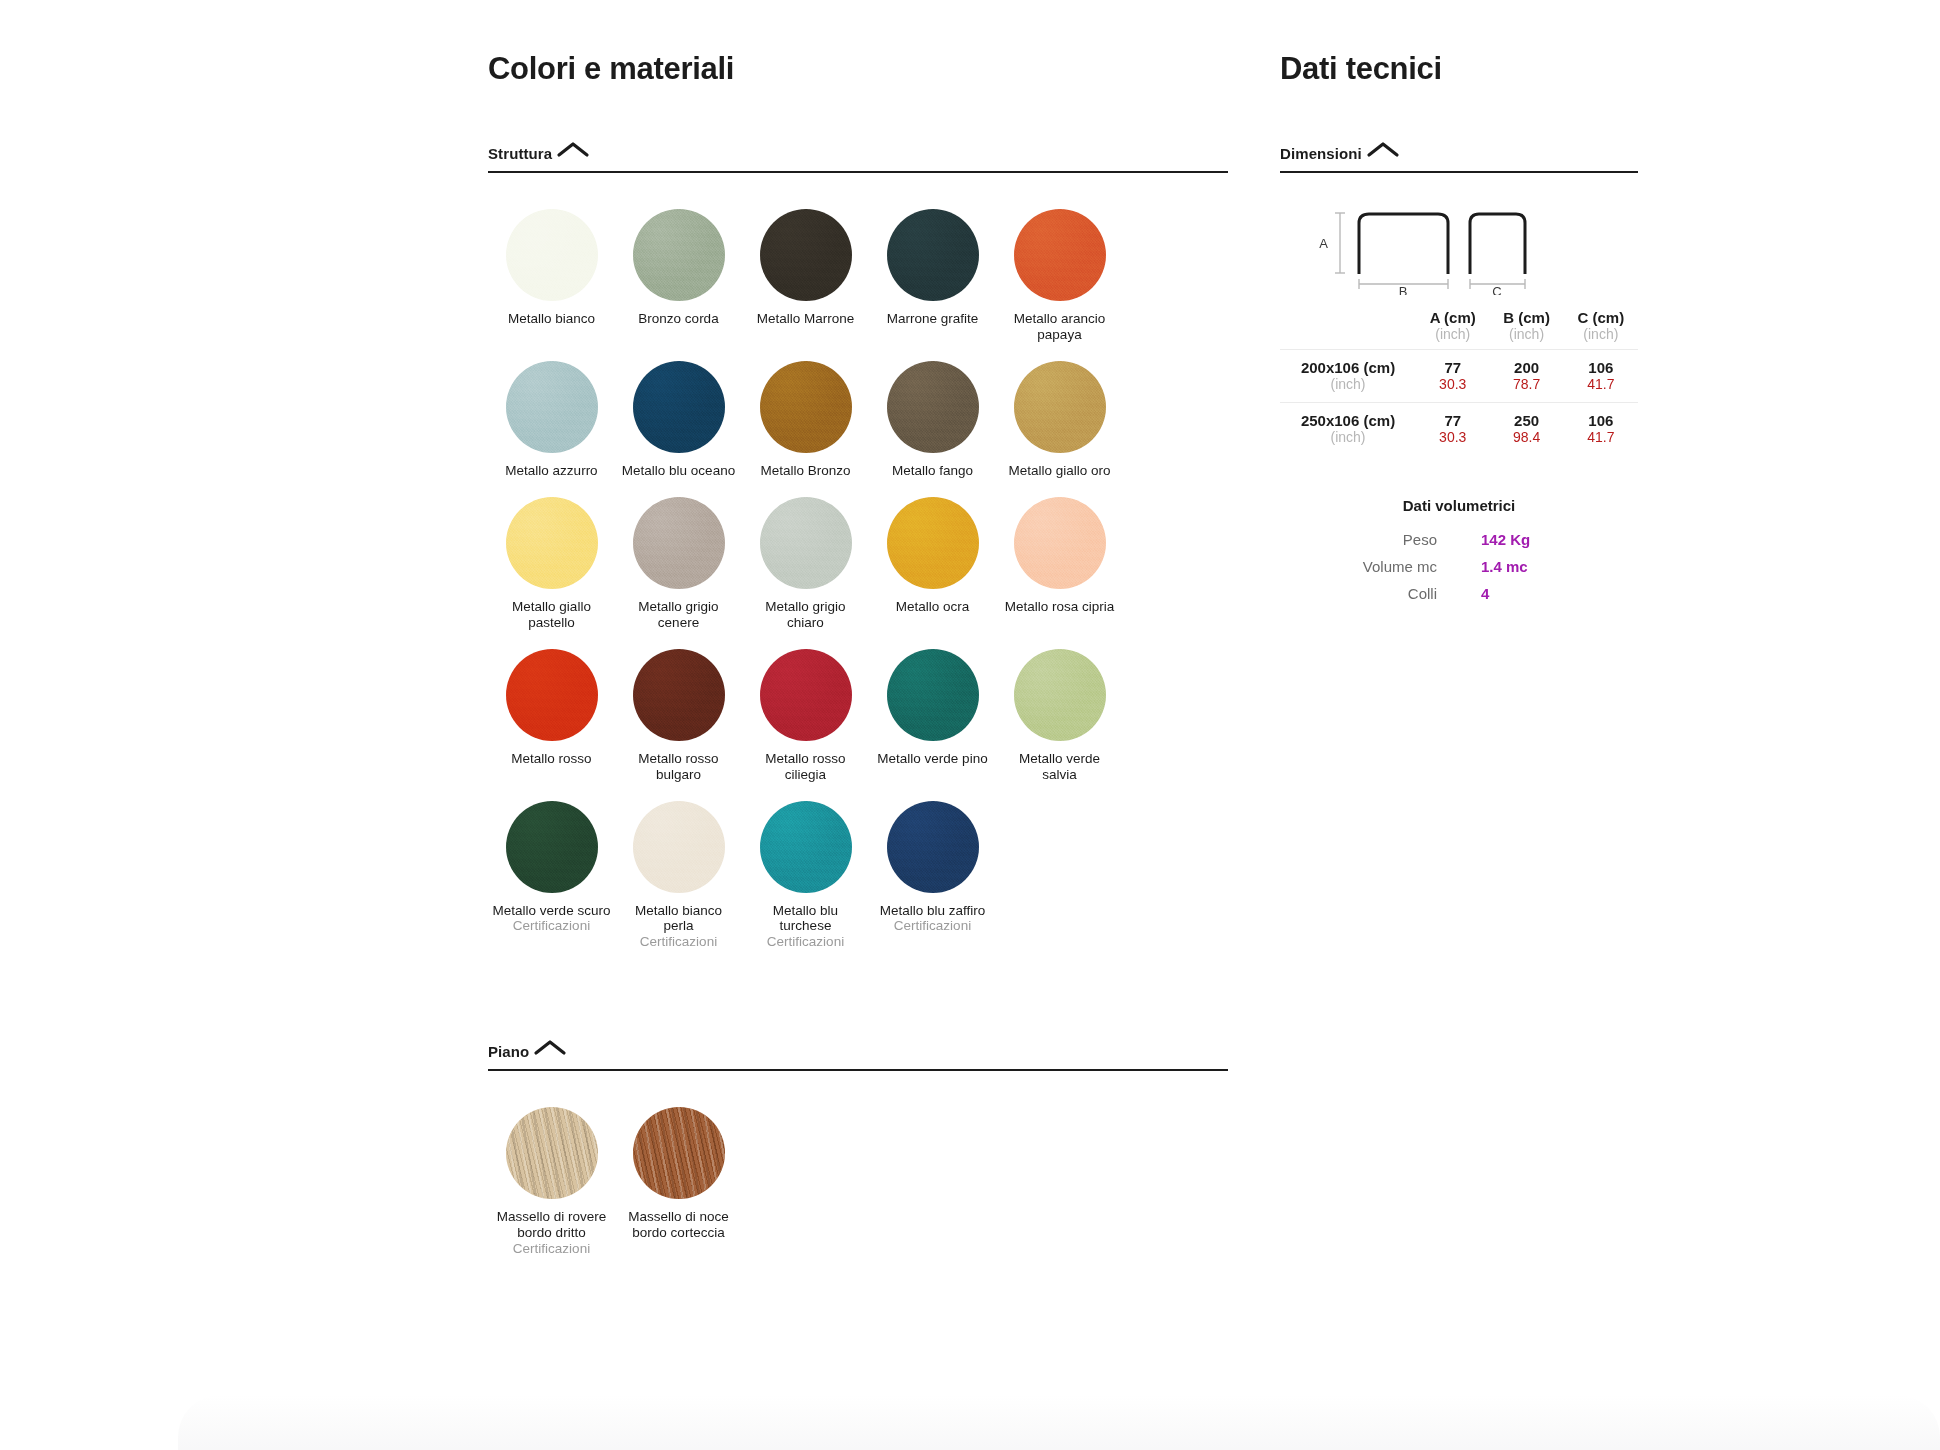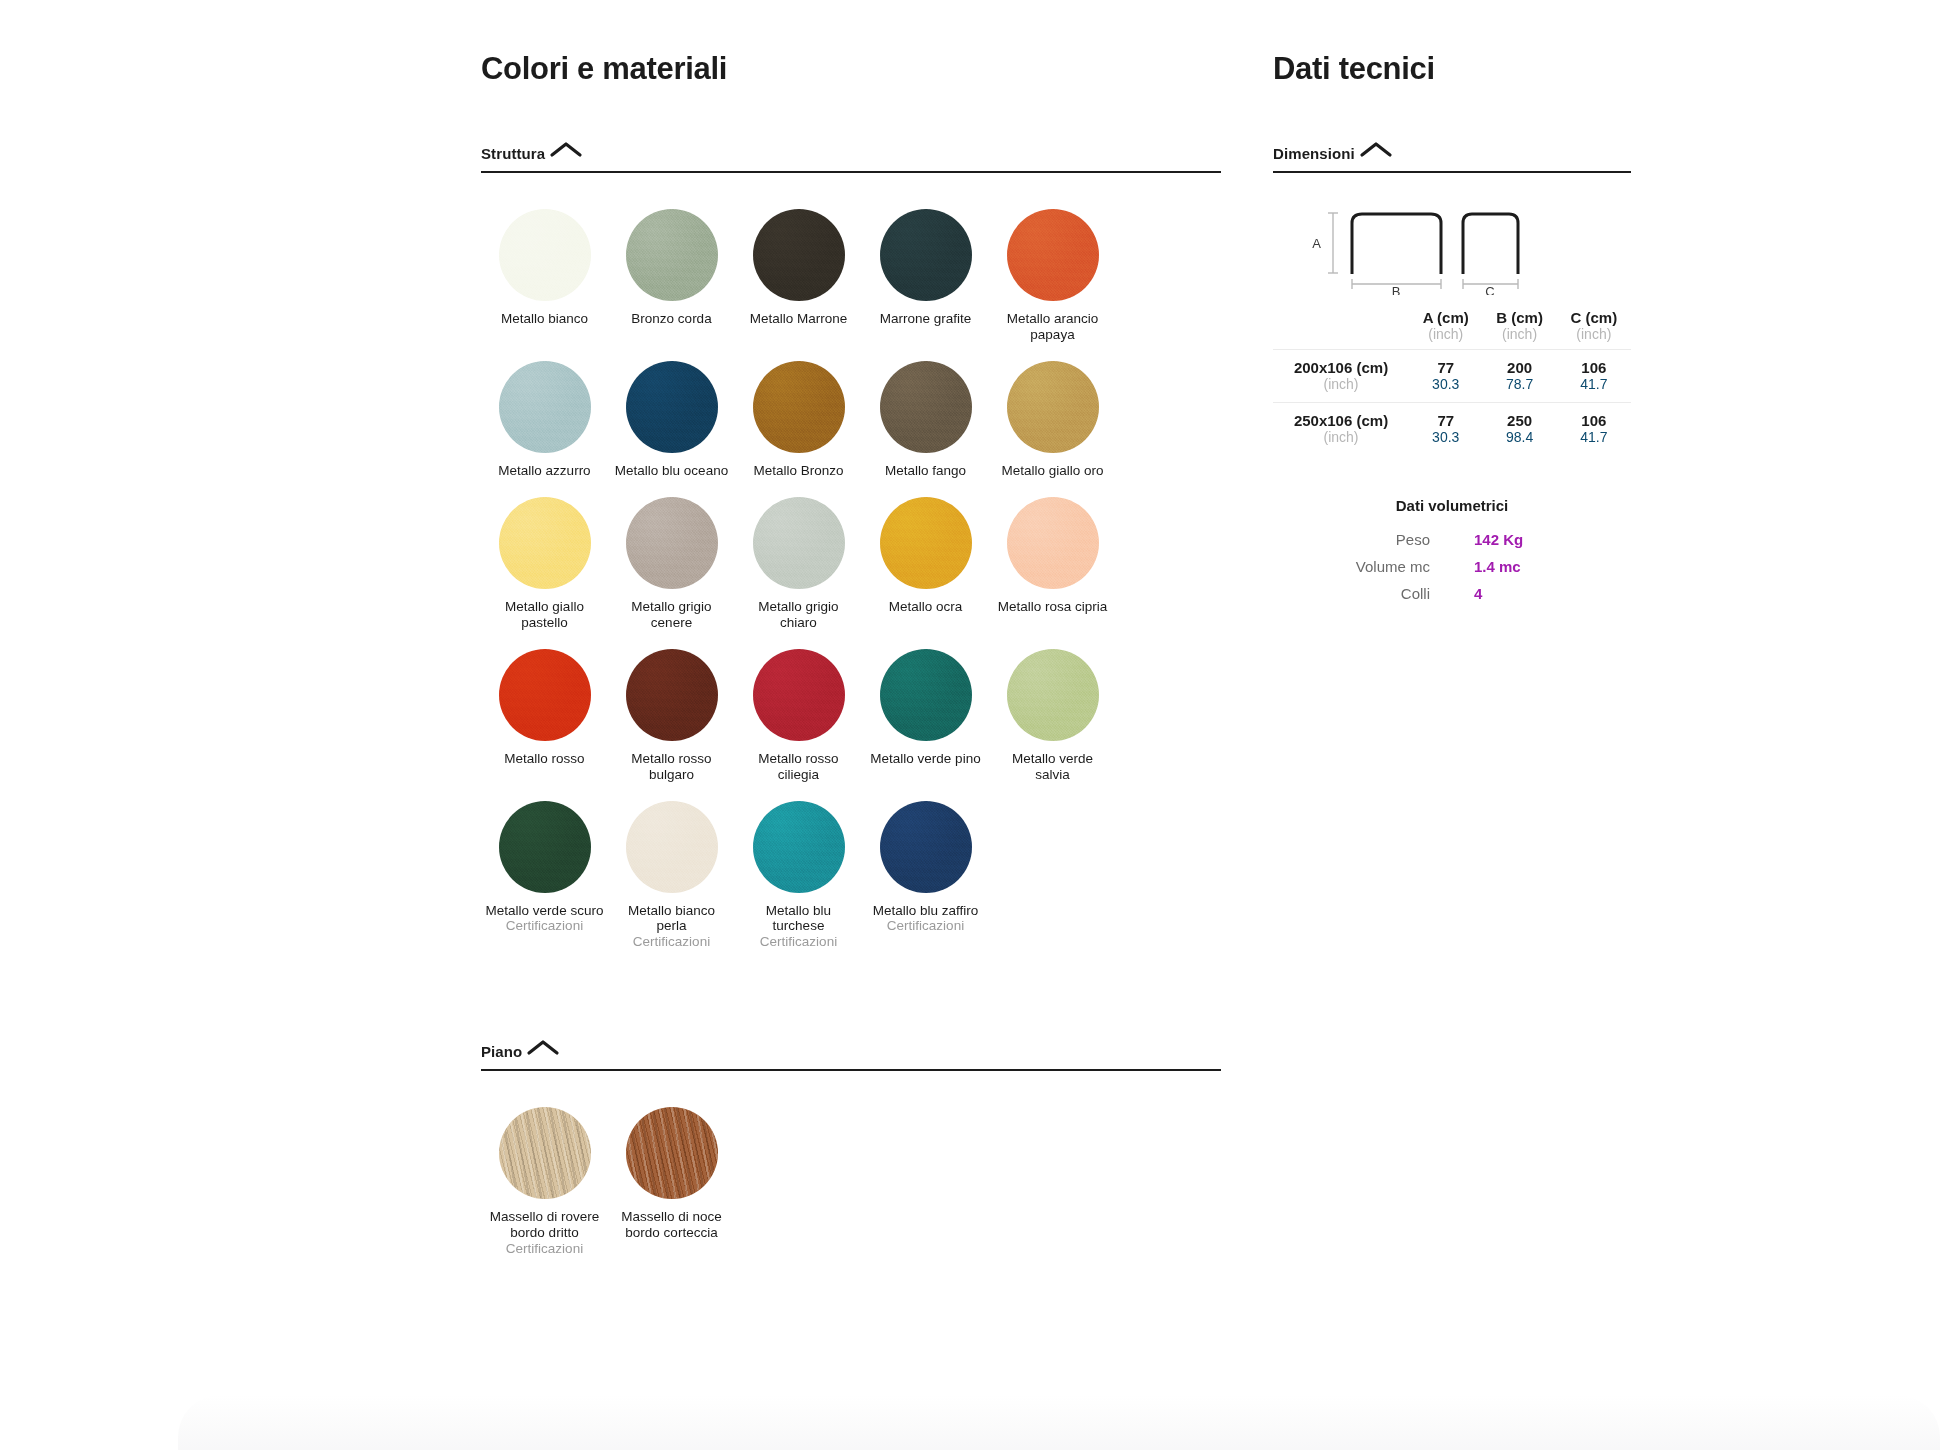--- a/index.html
+++ b/index.html
@@ -22,21 +22,21 @@
     left: 178px;
     top: 1395px;
     width: 1762px;
     height: 120px;
     background: linear-gradient(180deg, #ffffff 0%, #f4f4f5 70%, #eeeeef 100%);
     border-top-left-radius: 42px;
     border-top-right-radius: 42px;
   }
   .content {
     position: absolute;
-    left: 9px; top: 0;
+    left: 16px; top: 0;
     width: 1648px;
     height: 1450px;
   }
 
   
   .col-left {
     position: absolute;
     left: 472px;
     top: 52px;
     width: 740px;
@@ -186,21 +186,21 @@
   }
   .cell-main {
     font-size: 15px;
     font-weight: 700;
     color: #1c1c1c;
     text-align: center;
     line-height: 1.15;
   }
   .cell-sub {
     font-size: 14px;
-    color: #0c4a6e;
+    color: #b91c1c;
     text-align: center;
     line-height: 1.2;
   }
   .vol-title {
     margin-top: 42px;
     font-size: 15px;
     font-weight: 700;
     color: #1c1c1c;
     text-align: center;
   }

